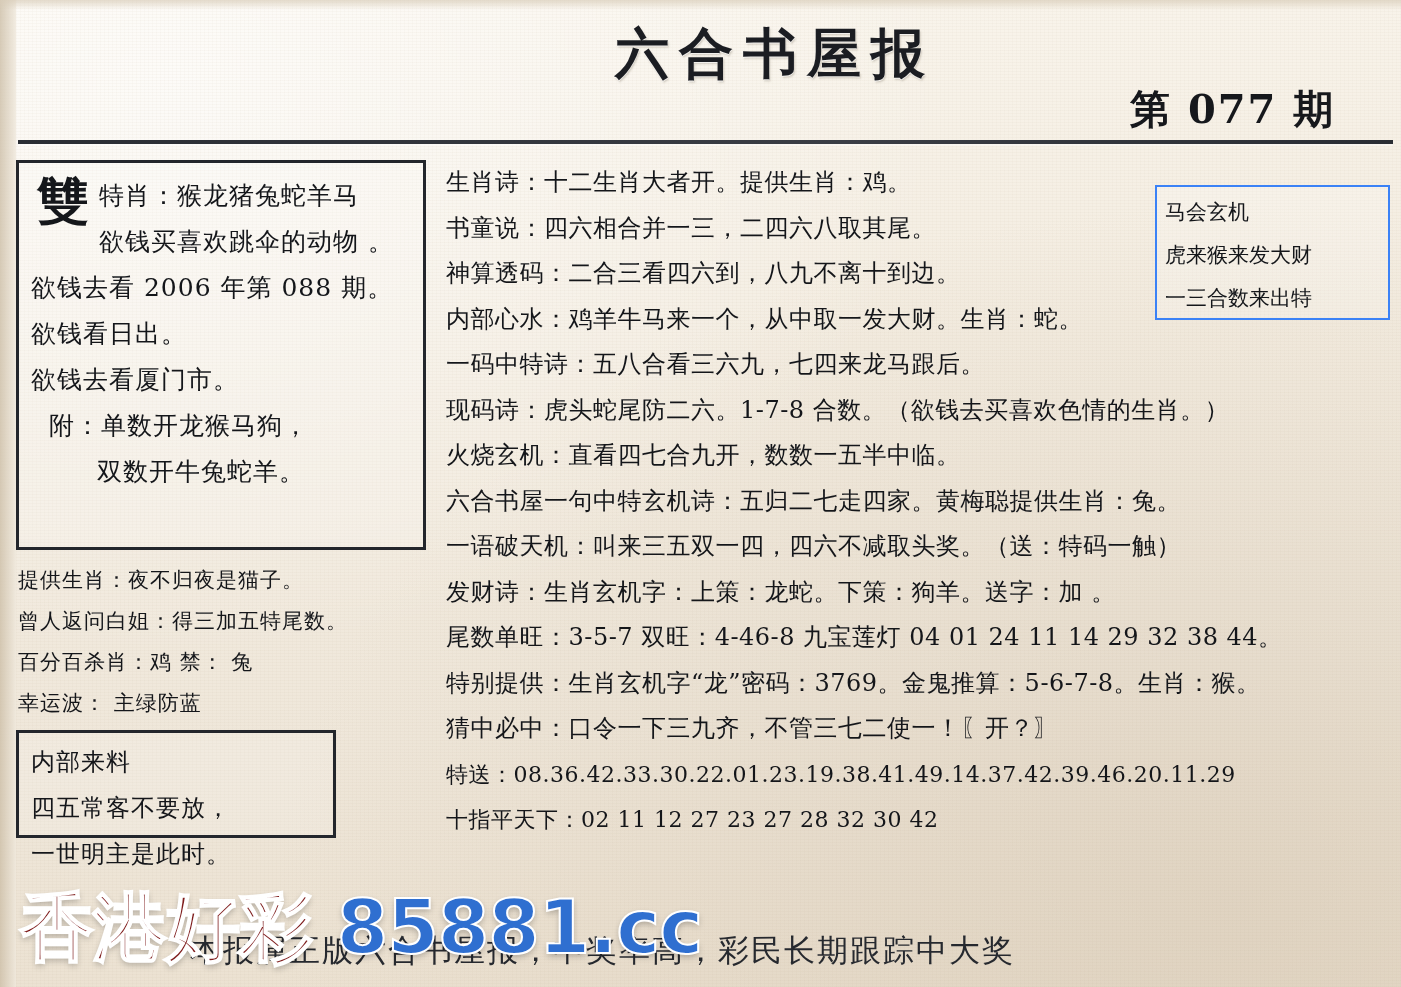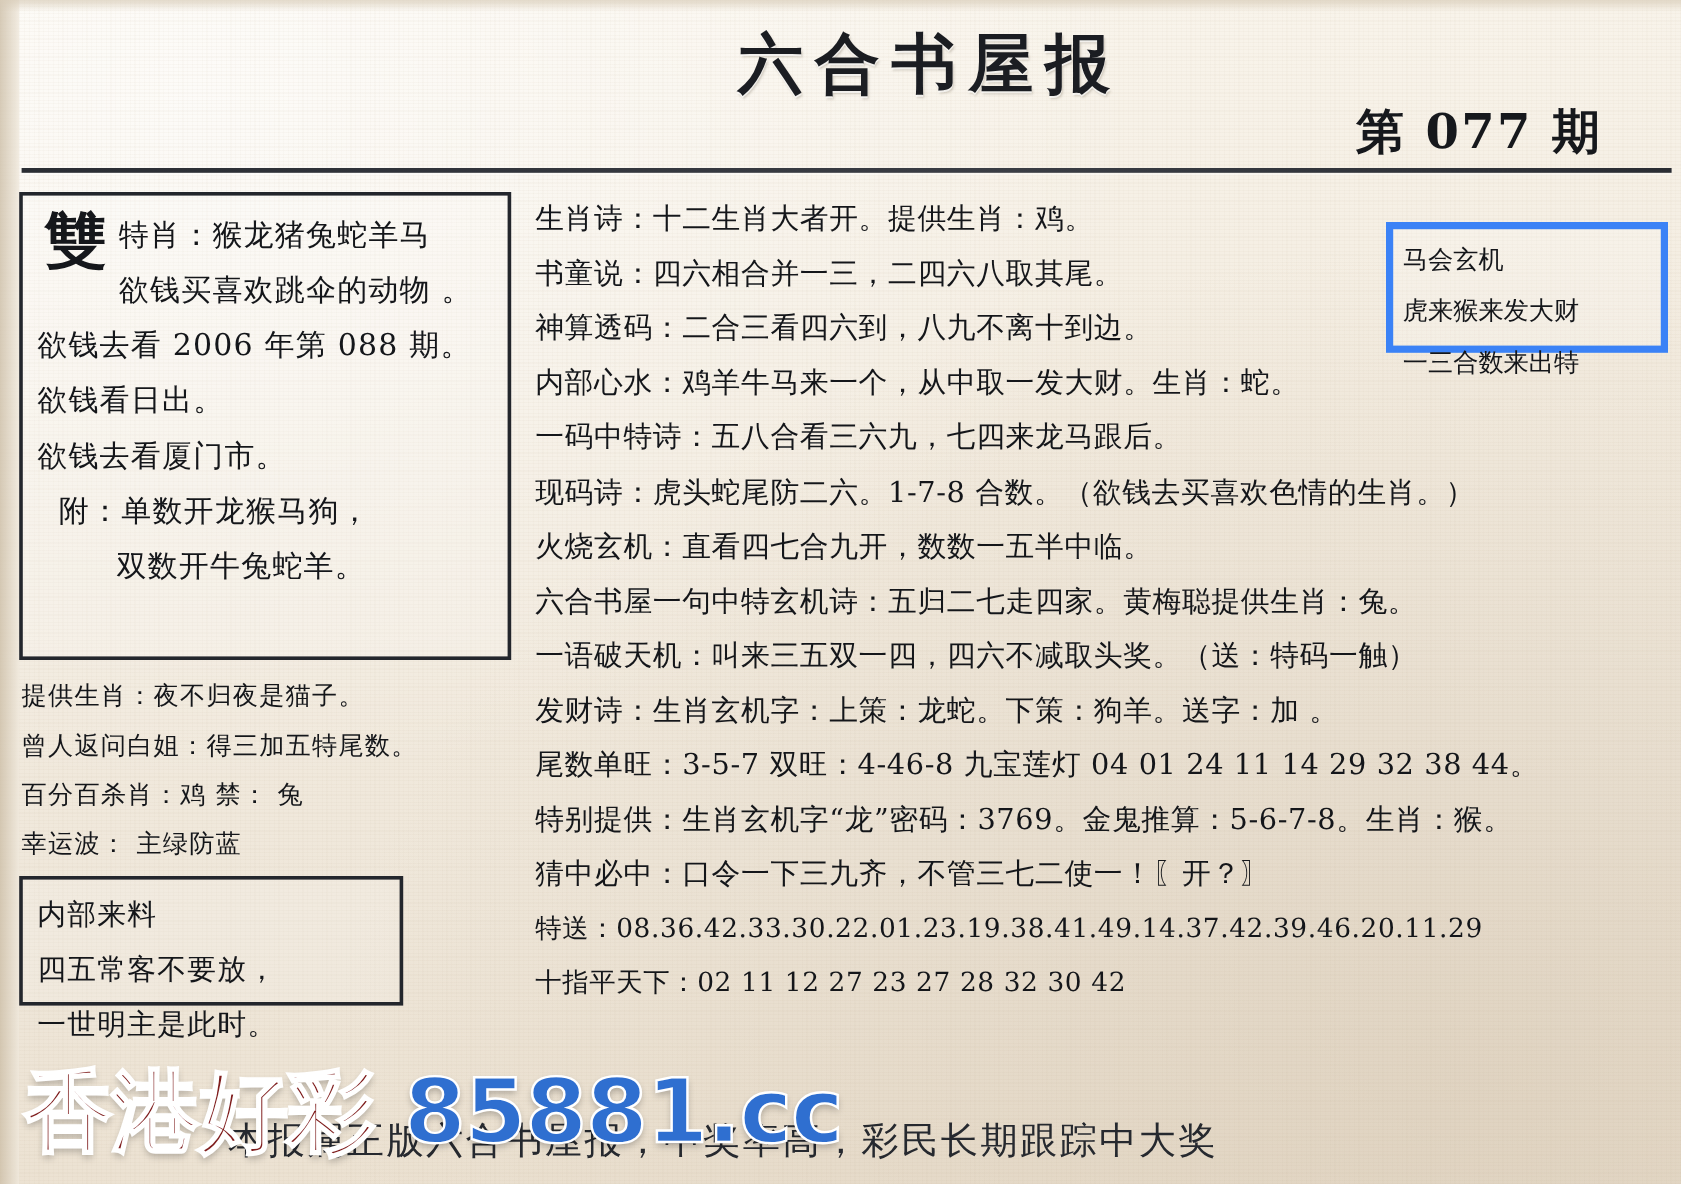--- a/index.html
+++ b/index.html
@@ -104,22 +104,22 @@
   .lines .ln{
     font-size:24px;
     line-height:45.5px;
     letter-spacing:.5px;
     white-space:nowrap;
   }
   .lines .ln.small{ font-size:22px; }
 
   
   .note-box{
-    position:absolute;left:1155px;top:185px;width:235px;height:109px;
-    border:6px solid #3b82f6;
+    position:absolute;left:1155px;top:185px;width:235px;height:135px;
+    border:2px solid #3b82f6;
     box-sizing:border-box;
     padding:4px 8px;
     background:rgba(255,255,255,.2);
   }
   .note-box div{
     font-size:21px;line-height:43px;letter-spacing:0px;
   }
 
   
   .slogan{

